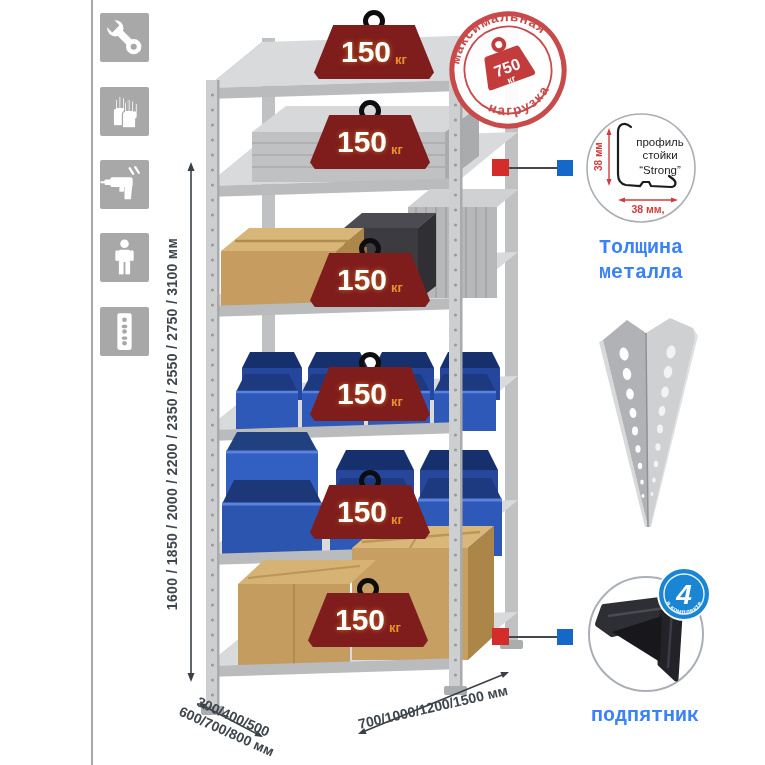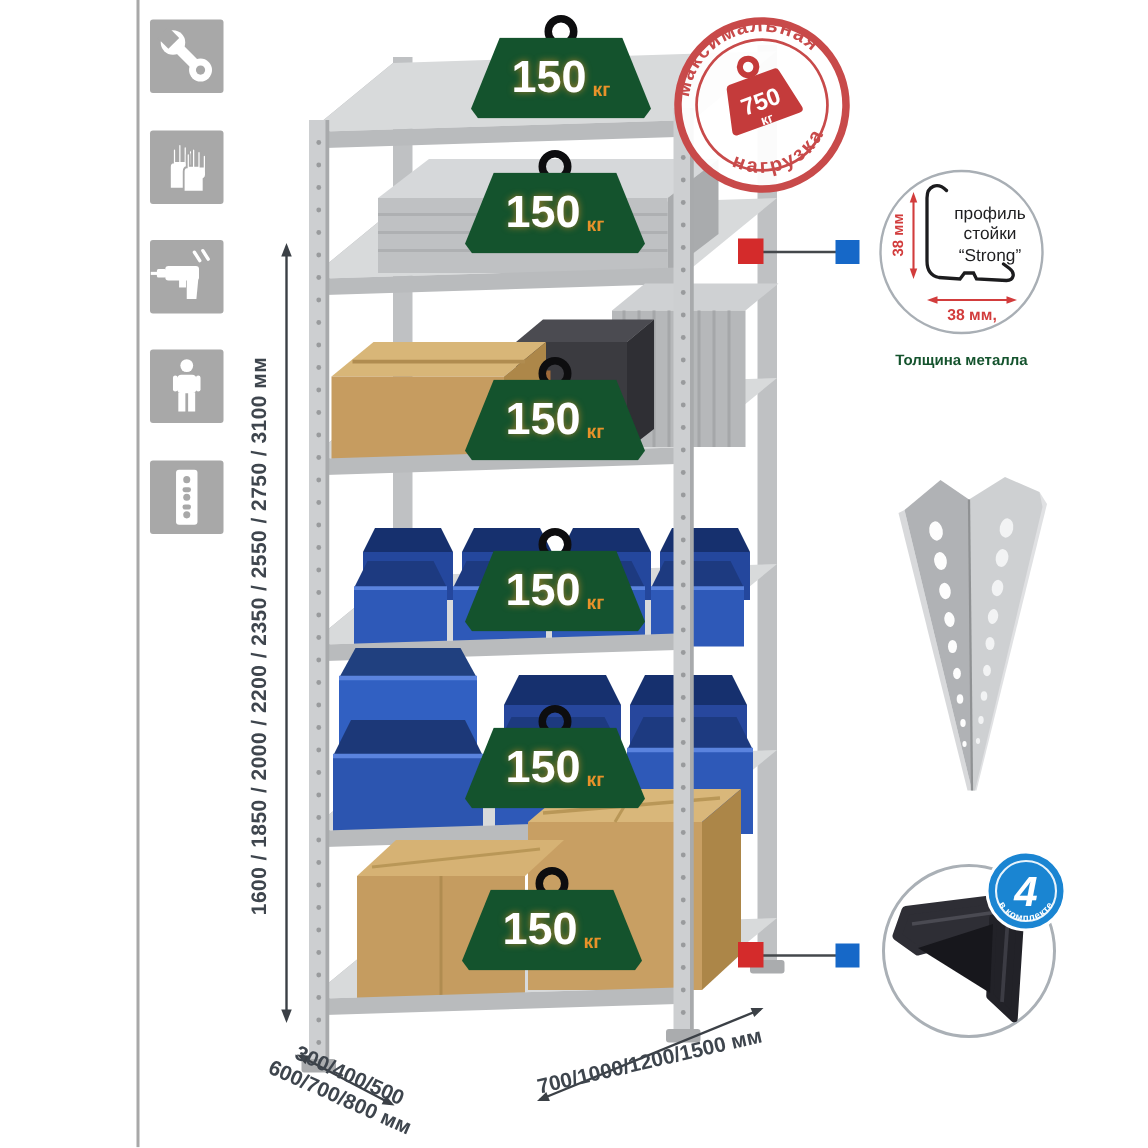--- a/index.html
+++ b/index.html
@@ -9,29 +9,29 @@
   
   .side-icon{position:absolute;left:100px;width:49px;height:49px;background:#a8a8a8;border-radius:2px;}
   
   .dim-text{position:absolute;color:#3e454d;font-weight:bold;font-size:14px;white-space:nowrap;}
   .dim-height{left:172px;top:424px;transform:translate(-50%,-50%) rotate(-90deg);letter-spacing:.3px;}
   .dim-depth{left:230px;top:724px;transform:translate(-50%,-50%) rotate(24deg);text-align:center;line-height:1.15;}
   .dim-width{left:433px;top:707px;transform:translate(-50%,-50%) rotate(-13deg);}
   
   .weight{position:absolute;width:120px;height:72px;z-index:6;}
   .weight-ring{width:22px;height:22px;box-sizing:border-box;border:5px solid #0d0d0f;border-radius:50%;margin:0 auto;}
-  .weight-body{margin-top:-7px;height:54px;background:#14532d;
+  .weight-body{margin-top:-7px;height:54px;background:#7f1d1d;
     clip-path:polygon(16% 0,84% 0,100% 88%,96% 100%,4% 100%,0 88%);
     display:flex;align-items:center;justify-content:center;gap:4px;}
   .weight-val{color:#fff;font-size:30px;font-weight:bold;line-height:1;
     text-shadow:0 0 5px rgba(240,150,40,.65);}
   .weight-unit{color:#e8922a;font-size:13px;font-weight:bold;margin-top:14px;}
   
-  .caption{position:absolute;width:180px;text-align:center;color:#14532d;
-    font-size:10px;font-weight:bold;line-height:1.25;}
+  .caption{position:absolute;width:180px;text-align:center;color:#3b82f6;
+    font-size:20px;font-weight:bold;line-height:1.25;font-family:Liberation Mono, monospace;}
   .cap-profile{left:551px;top:235px;}
   .cap-foot{left:555px;top:703px;}
   .abs{position:absolute;}
 </style>
 </head>
 <body>
 
 <div class="canvas">
 
   <div class="edge-line"></div>
@@ -499,15 +499,16 @@
       </defs>
     <circle cx="28" cy="28" r="26" fill="#1a85d2" stroke="#fff" stroke-width="2"></circle>
     <circle cx="28" cy="28" r="20" fill="none" stroke="#ffffff" stroke-opacity="0.9" stroke-width="1.4"></circle>
     <text x="28" y="38" text-anchor="middle" font-size="28" font-weight="bold" font-style="italic" fill="#fff">4</text>
     <text font-size="6.5" font-weight="bold" fill="#fff" letter-spacing="0.5">
       <textPath href="#badgeArc" startOffset="50%" text-anchor="middle">в комплекте</textPath>
     </text>
   </svg>
 
   <div class="caption cap-foot">
+    <div>подпятник</div>
   </div>
 
 </div>
 
 </body></html>

